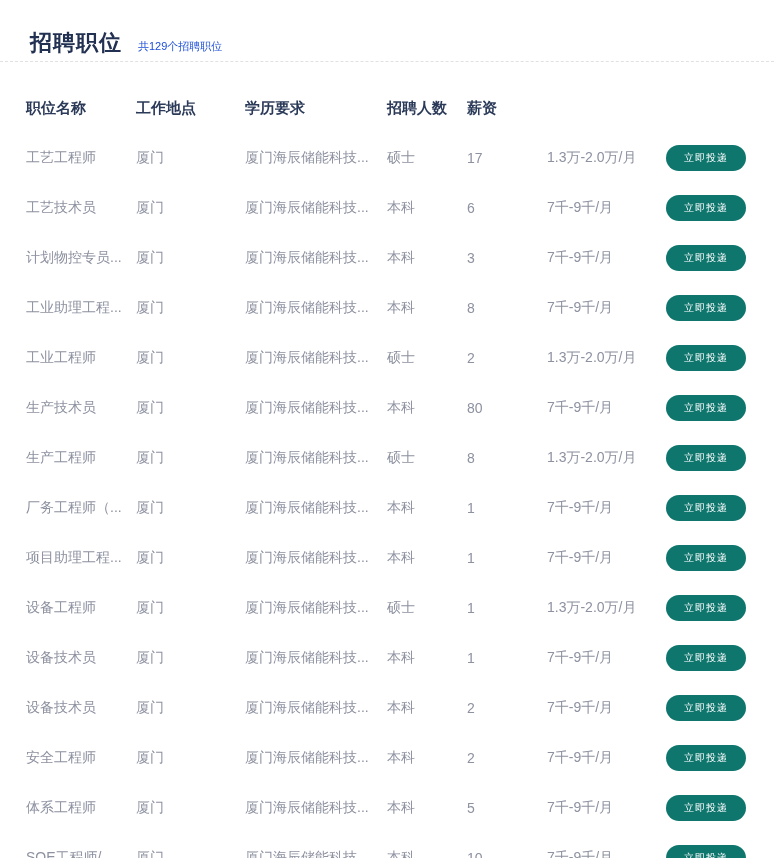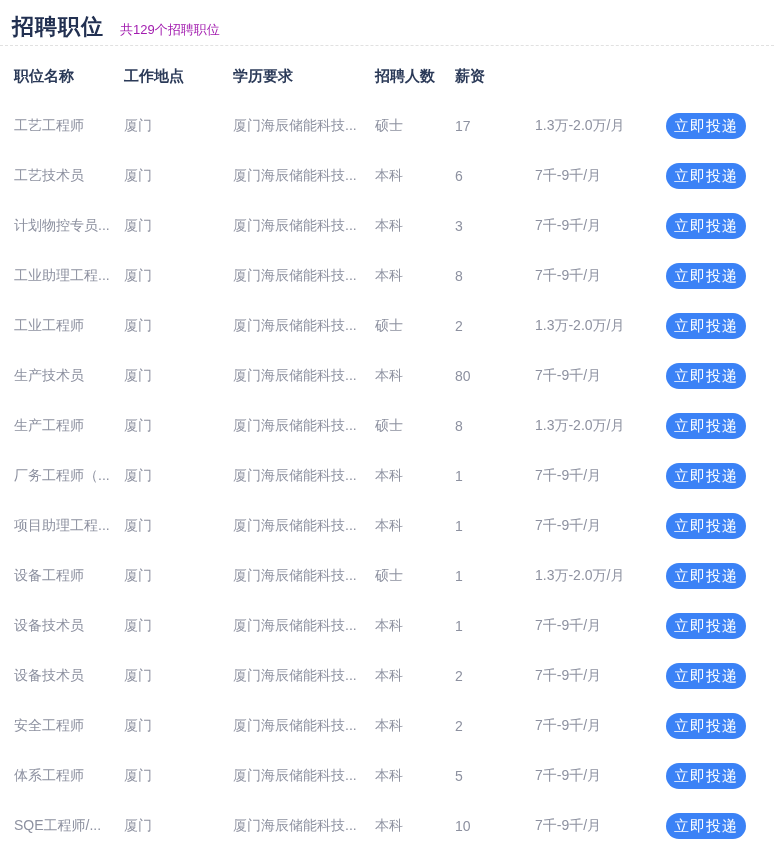--- a/index.html
+++ b/index.html
@@ -10,41 +10,41 @@
     font-family: "Liberation Sans", "DejaVu Sans", sans-serif;
     overflow: hidden;
   }
   .page {
     width: 774px;
     height: 858px;
     background: #ffffff;
   }
   .page-header {
     height: 46px;
-    padding: 12px 14px 0 12px;
+    padding: 12px 14px 0 30px;
     display: flex;
     align-items: baseline;
     border-bottom: 1px dashed #e1e1e1;
-    margin: 0 0px;
+    margin: 16px 0px;
   }
   .page-title {
     font-size: 22px;
     font-weight: 700;
     color: #223051;
     letter-spacing: 1px;
   }
   .page-subtitle {
-    font-size: 13px;
-    color: #a21caf;
+    font-size: 11px;
+    color: #1d4ed8;
     margin-left: 16px;
   }
   .grid-row {
     display: grid;
     grid-template-columns: 110px 109px 142px 80px 80px 1fr 80px;
-    padding: 0 28px 0 14px;
+    padding: 0 28px 0 26px;
     align-items: center;
   }
   .table-header {
     height: 55px;
     padding-top: 6px;
   }
   .table-header .th {
     font-size: 15px;
     font-weight: 700;
     color: #2b3a58;
@@ -59,23 +59,23 @@
     white-space: nowrap;
     overflow: hidden;
     text-overflow: ellipsis;
     padding-right: 8px;
   }
   .apply-btn {
     width: 80px;
     height: 26px;
     border: none;
     border-radius: 13px;
-    background: #3b82f6;
+    background: #0f766e;
     color: #ffffff;
-    font-size: 15px;
+    font-size: 10px;
     font-family: "Liberation Sans", "DejaVu Sans", sans-serif;
     cursor: pointer;
     display: flex;
     align-items: center;
     justify-content: center;
     letter-spacing: 1px;
     justify-self: end;
   }
 </style>
 </head>

